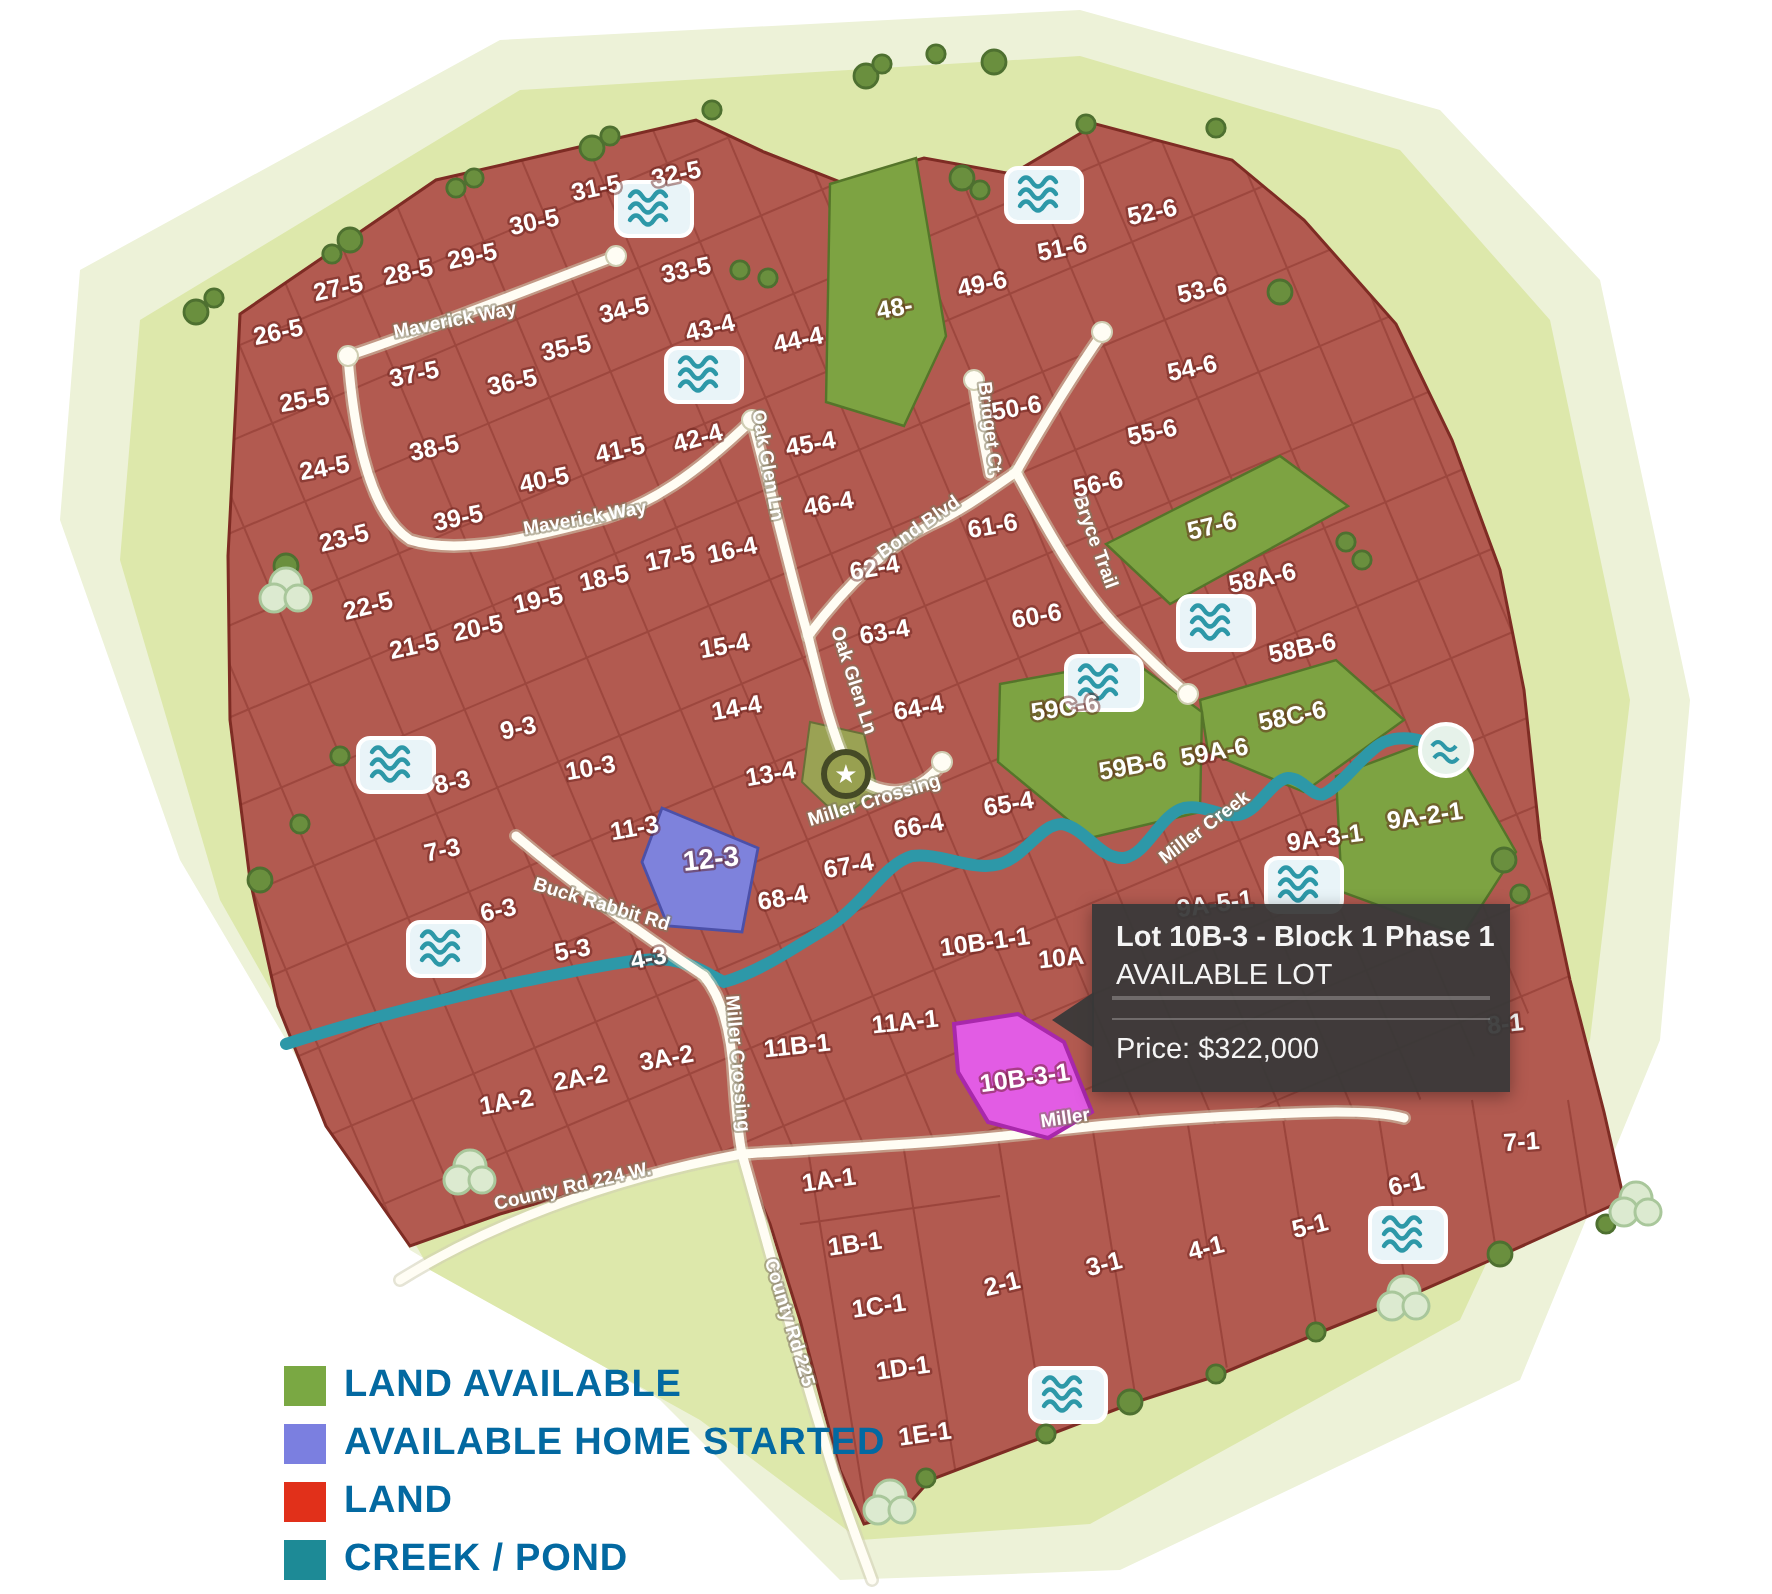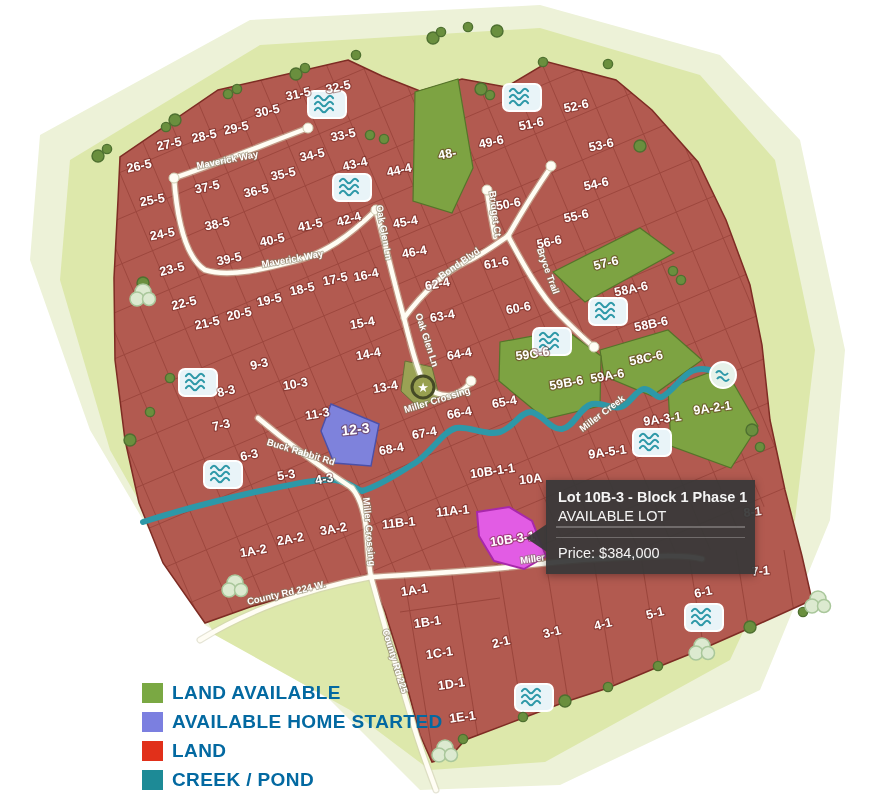--- a/index.html
+++ b/index.html
@@ -395,29 +395,29 @@
         <text class="lot-label" font-size="12.5px" text-anchor="middle" transform="translate(502,646) rotate(-14)">2-1</text>
         <text class="lot-label" font-size="12.5px" text-anchor="middle" transform="translate(553,636) rotate(-14)">3-1</text>
         <text class="lot-label" font-size="12.5px" text-anchor="middle" transform="translate(604,628) rotate(-14)">4-1</text>
         <text class="lot-label" font-size="12.5px" text-anchor="middle" transform="translate(656,617) rotate(-14)">5-1</text>
         <text class="lot-label" font-size="12.5px" text-anchor="middle" transform="translate(704,596) rotate(-12)">6-1</text>
         <text class="lot-label" font-size="12.5px" text-anchor="middle" transform="translate(761,575) rotate(-4)">7-1</text>
         <text class="lot-label" font-size="12.5px" text-anchor="middle" transform="translate(753,516) rotate(-6)">8-1</text>
       </g>
     </svg>
 
-  <div class="tooltip" style="left:546px;top:480px;">
+  <div class="tooltip" style="left:546px;top:452px;">
     <div class="tt-arrow"></div>
     <div class="tt-title">Lot 10B-3 - Block 1  Phase 1</div>
     <div class="tt-sub">AVAILABLE LOT</div>
     <div class="tt-divider"></div>
     <div class="tt-divider"></div>
     <div class="tt-gap"></div>
     <div class="tt-divider"></div>
-    <div class="tt-row">Price: $384,000</div>
+    <div class="tt-row">Price: $322,000</div>
   </div>
 
   <div class="legend">
     <div class="legend-row">
       <span class="legend-swatch" style="background: rgb(122, 168, 67);"></span>
       <span class="legend-label">LAND AVAILABLE</span>
     </div>
     <div class="legend-row">
       <span class="legend-swatch" style="background: rgb(123, 127, 224);"></span>
       <span class="legend-label">AVAILABLE HOME STARTED</span>

